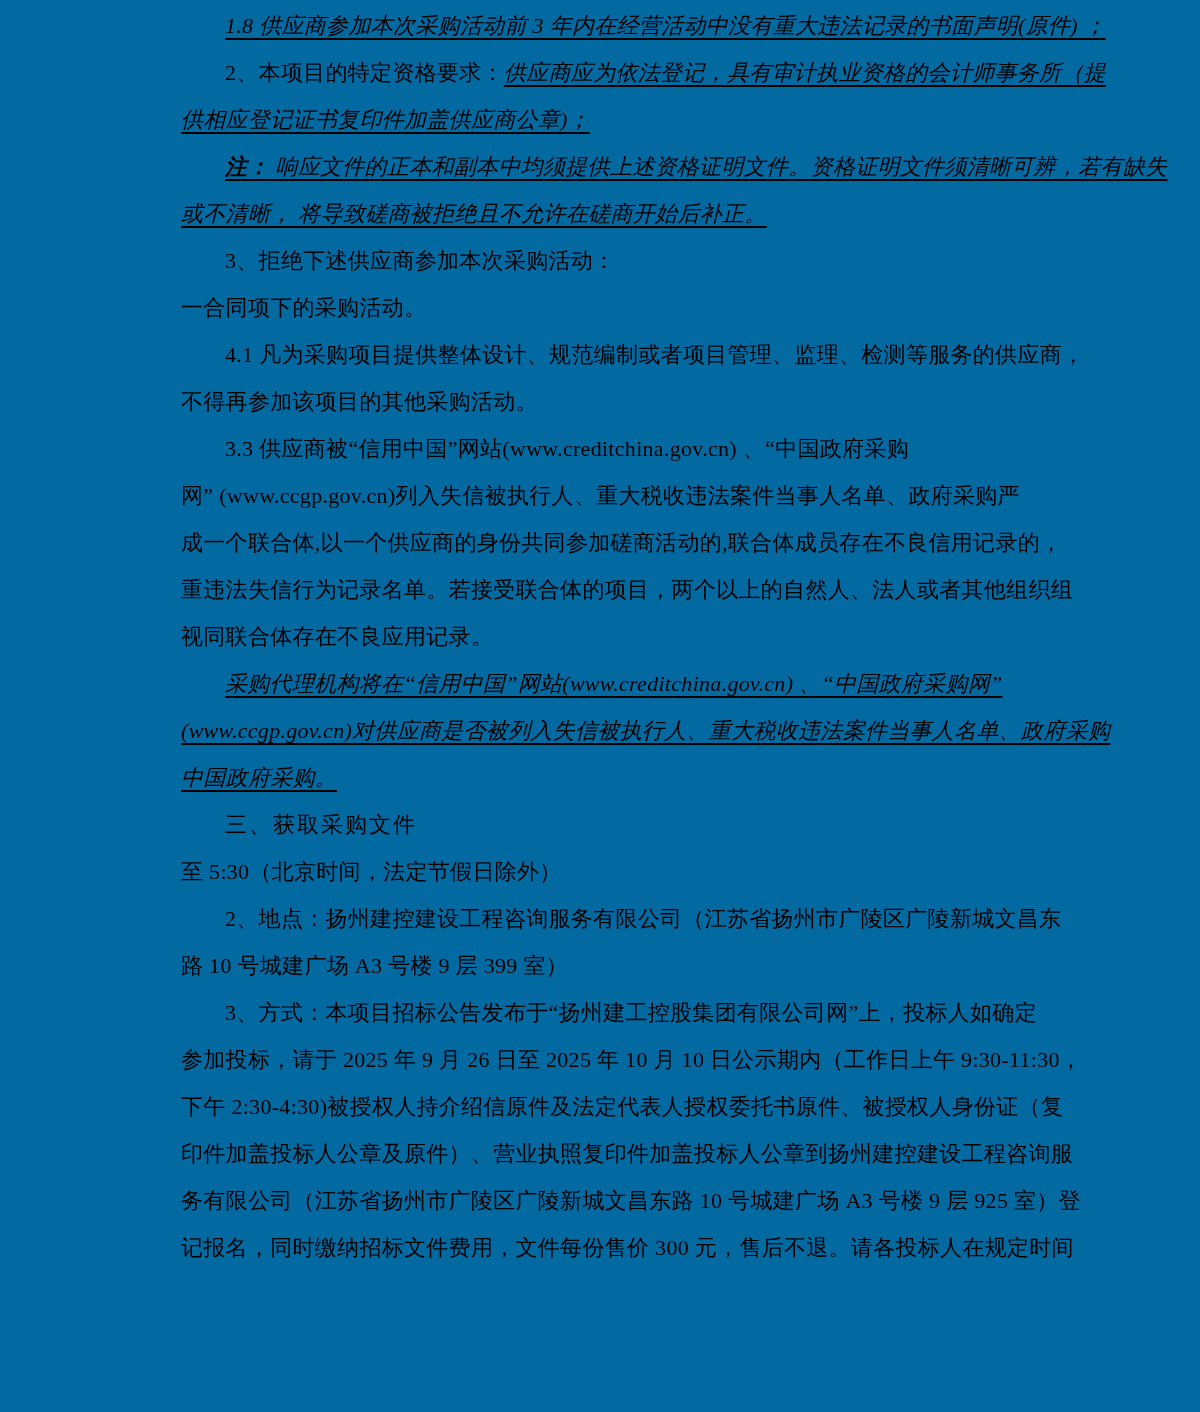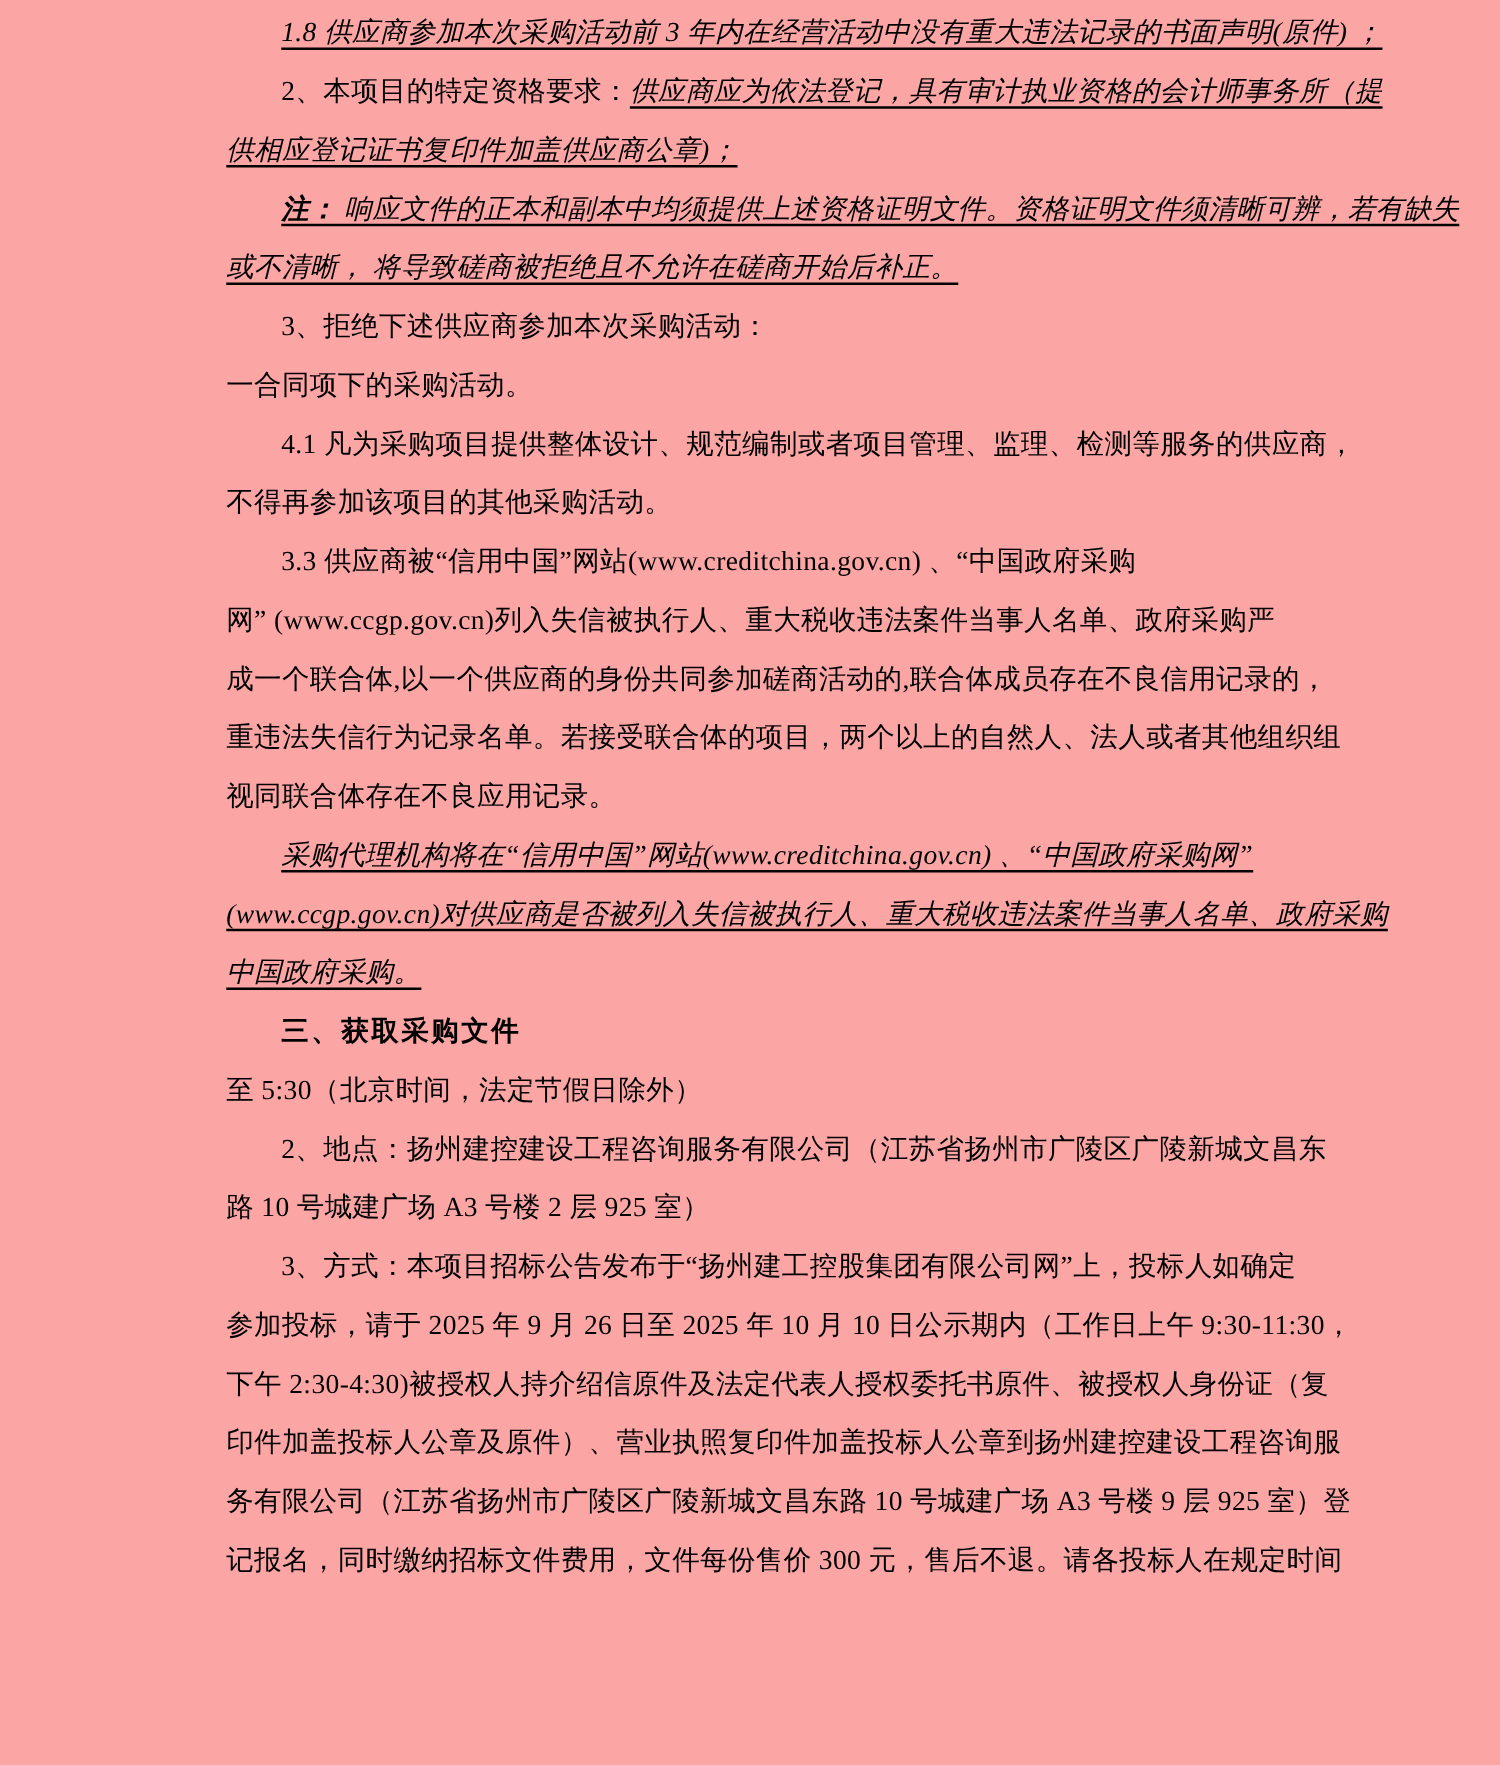--- a/index.html
+++ b/index.html
@@ -1,20 +1,20 @@
 <!DOCTYPE html>
 <html><head>
 <meta charset="utf-8">
 <style>
   html, body { margin: 0; padding: 0; background: #fff; }
   .page {
     position: relative;
     width: 1200px;
     height: 1412px;
-    background: #fca5a5;
+    background: #0369a1;
     overflow: hidden;
     font-family: "Liberation Serif", "DejaVu Serif", serif;
     color: #000000;
   }
   .doc {
     position: absolute;
     top: 2px;
     left: 181px;
     width: 845px;
   }
@@ -29,21 +29,21 @@
   .it  { }
   .iu  {
     font-style: italic;
     text-decoration: underline;
     text-decoration-thickness: 1.5px;
     text-underline-offset: 5px;
     text-decoration-color: #000;
   }
   .bold { font-weight: 700; }
   .hd {
-    font-weight: 700;
+    font-weight: 400;
     font-family: "Liberation Sans", "DejaVu Sans", sans-serif;
     letter-spacing: 2px;
   }
 </style>
 </head>
 <body>
 
 <div class="page">
   <div class="doc">
 
@@ -68,21 +68,21 @@
     <div class="ln">视同联合体存在不良应用记录。</div>
 
     <div class="ln ind iu">采购代理机构将在“信用中国”网站(www.creditchina.gov.cn) 、“中国政府采购网”</div>
     <div class="ln iu">(www.ccgp.gov.cn)对供应商是否被列入失信被执行人、重大税收违法案件当事人名单、政府采购</div>
     <div class="ln iu">中国政府采购。</div>
 
     <div class="ln ind hd">三、获取采购文件</div>
 
     <div class="ln">至 5:30（北京时间，法定节假日除外）</div>
     <div class="ln ind">2、地点：扬州建控建设工程咨询服务有限公司（江苏省扬州市广陵区广陵新城文昌东</div>
-    <div class="ln">路 10 号城建广场 A3 号楼 2 层 925 室）</div>
+    <div class="ln">路 10 号城建广场 A3 号楼 9 层 399 室）</div>
     <div class="ln ind">3、方式：本项目招标公告发布于“扬州建工控股集团有限公司网”上，投标人如确定</div>
     <div class="ln">参加投标，请于 2025 年 9 月 26 日至 2025 年 10 月 10 日公示期内（工作日上午 9:30-11:30，</div>
     <div class="ln">下午 2:30-4:30)被授权人持介绍信原件及法定代表人授权委托书原件、被授权人身份证（复</div>
     <div class="ln">印件加盖投标人公章及原件）、营业执照复印件加盖投标人公章到扬州建控建设工程咨询服</div>
     <div class="ln">务有限公司（江苏省扬州市广陵区广陵新城文昌东路 10 号城建广场 A3 号楼 9 层 925 室）登</div>
     <div class="ln">记报名，同时缴纳招标文件费用，文件每份售价 300 元，售后不退。请各投标人在规定时间</div>
 
   </div>
 </div>
 

